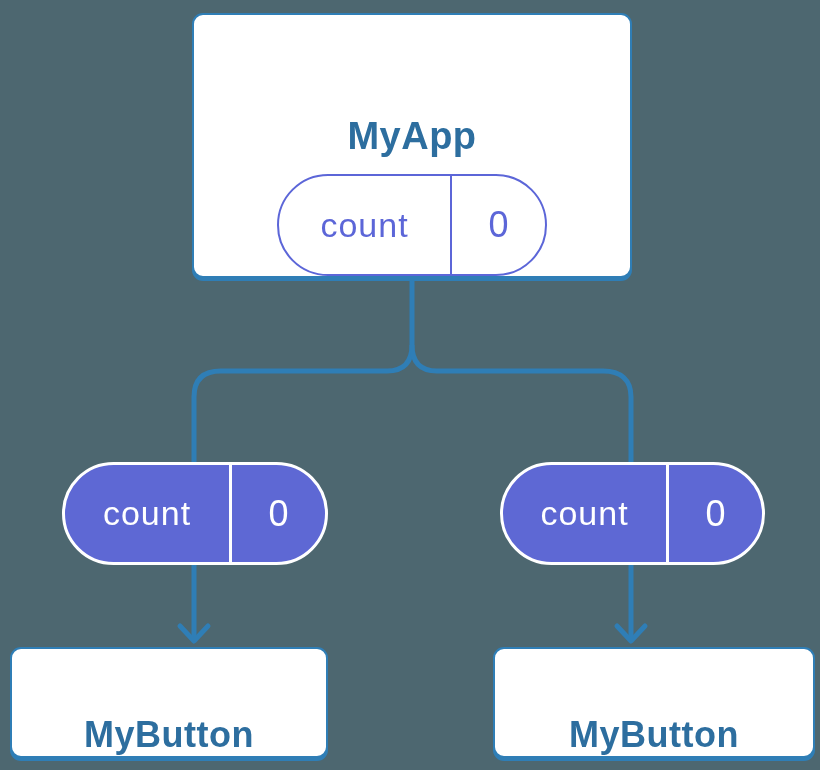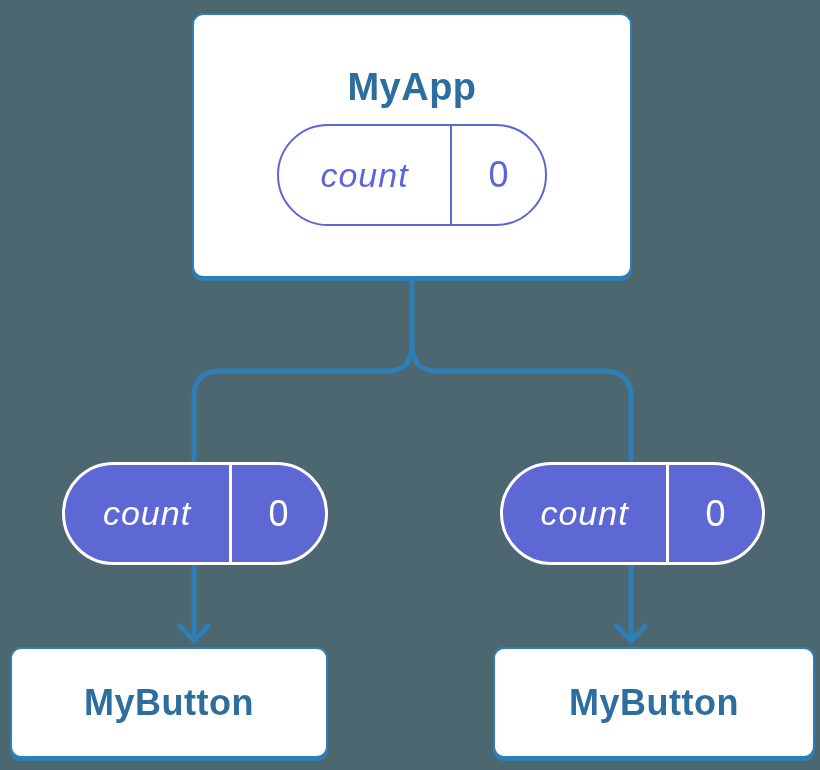--- a/index.html
+++ b/index.html
@@ -23,21 +23,21 @@
   .node-card {
     position: absolute;
     z-index: 1;
     background: #ffffff;
     border: 2px solid #2f7eb6;
     box-shadow: 0 3px 0 #2f7eb6;
     border-radius: 11px;
     display: flex;
     flex-direction: column;
     align-items: center;
-    justify-content: center;
+    justify-content: flex-end;
     box-sizing: border-box;
   }
   .card-myapp {
     left: 192px;
     top: 13px;
     width: 440px;
     height: 265px;
     gap: 14px;
   }
   .card-mybutton-left {
@@ -102,21 +102,20 @@
     background: #ffffff;
     width: 3px;
   }
   .pill-label {
     flex: 1;
     display: flex;
     align-items: center;
     justify-content: center;
     font-size: 34px;
     letter-spacing: 1px;
-    font-style: italic;
   }
   .pill-value {
     width: 93px;
     display: flex;
     align-items: center;
     justify-content: center;
     font-size: 36px;
   }
 </style>
 </head>

